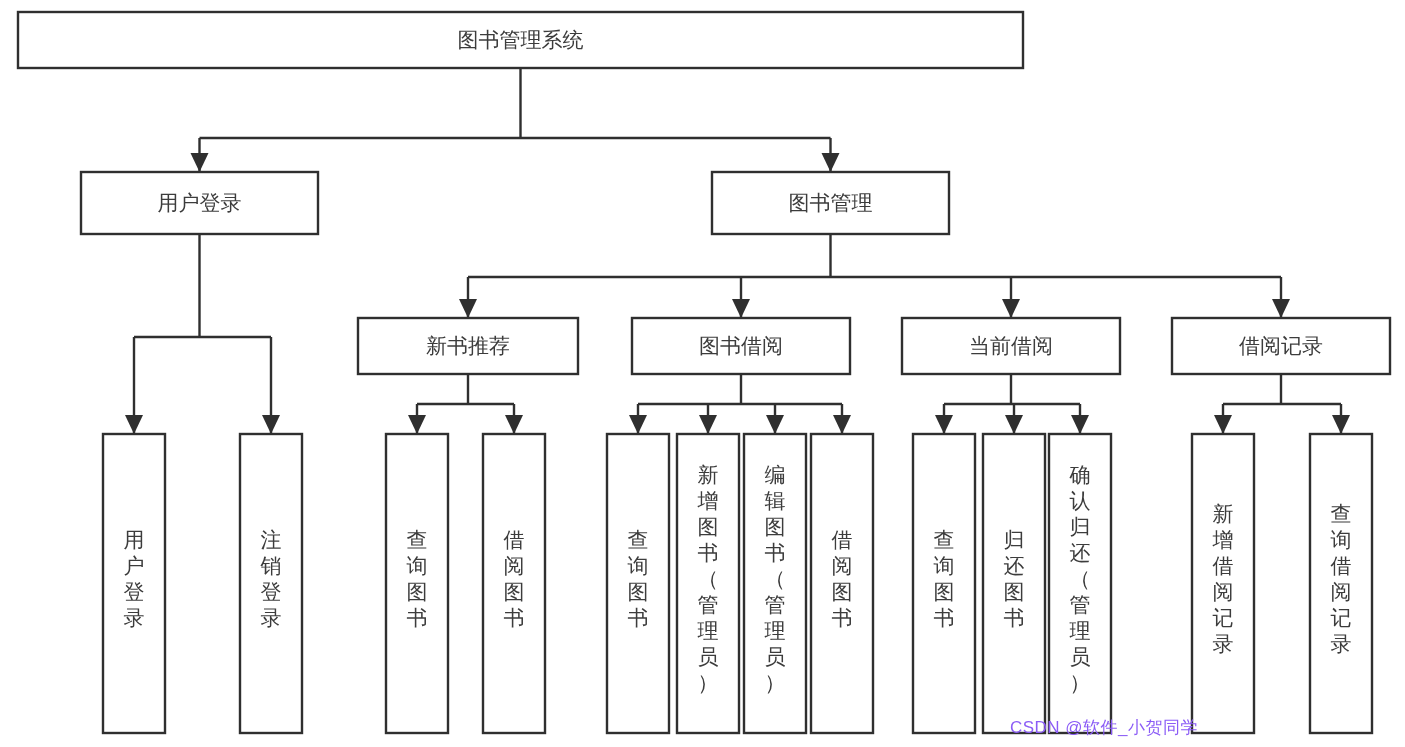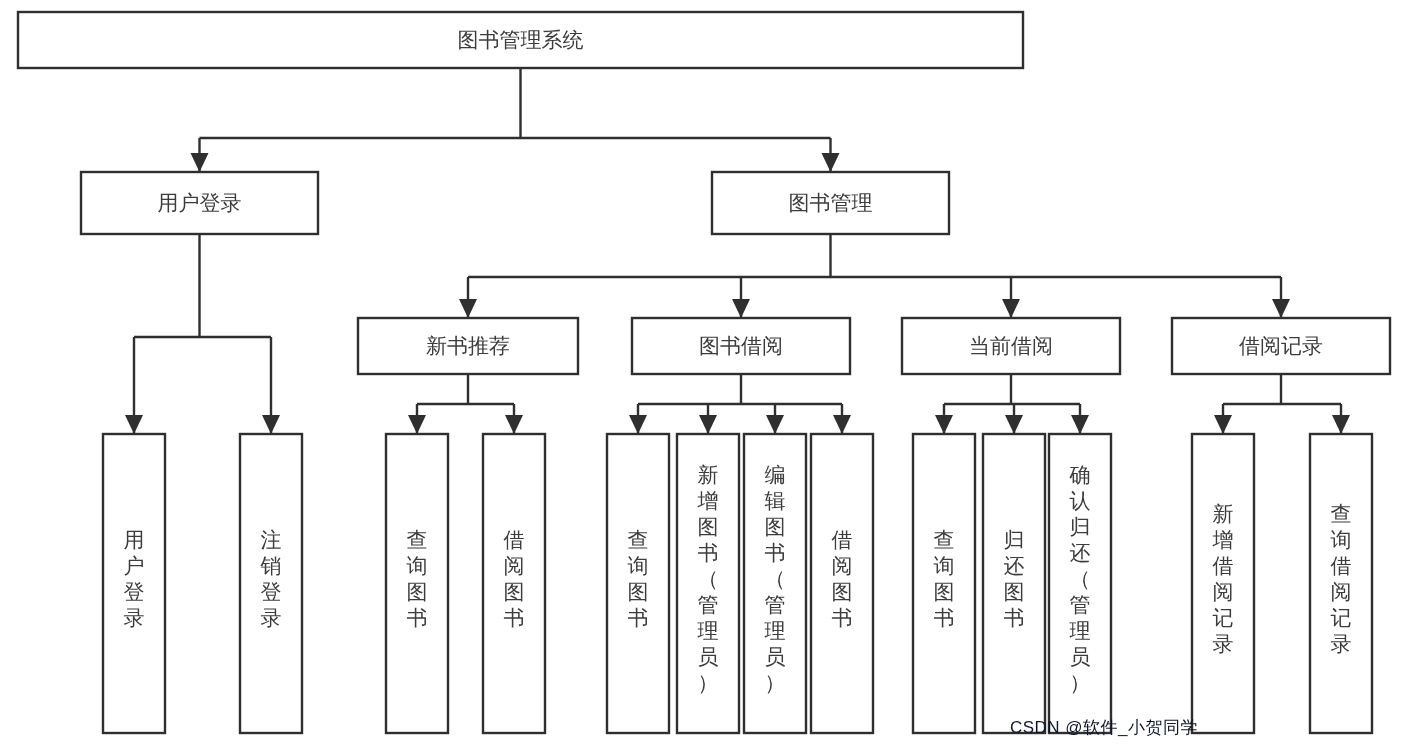--- a/index.html
+++ b/index.html
@@ -53,21 +53,21 @@
     font-family: "Liberation Sans", "DejaVu Sans", sans-serif;
     font-size: 21px;
     text-anchor: middle;
   }
   .watermark {
     position: absolute;
     right: 10px;
     bottom: 8px;
     font-family: "Liberation Sans", "DejaVu Sans", sans-serif;
     font-size: 17px;
-    color: #0f172a;
+    color: #8b5cf6;
     letter-spacing: 0.5px;
     white-space: nowrap;
     user-select: none;
   }
 </style>
 </head>
 <body>
 
 <div id="diagram-root">
   <svg class="diagram-svg" id="diagram-svg" viewBox="0 0 1405 747" xmlns="http://www.w3.org/2000/svg">

